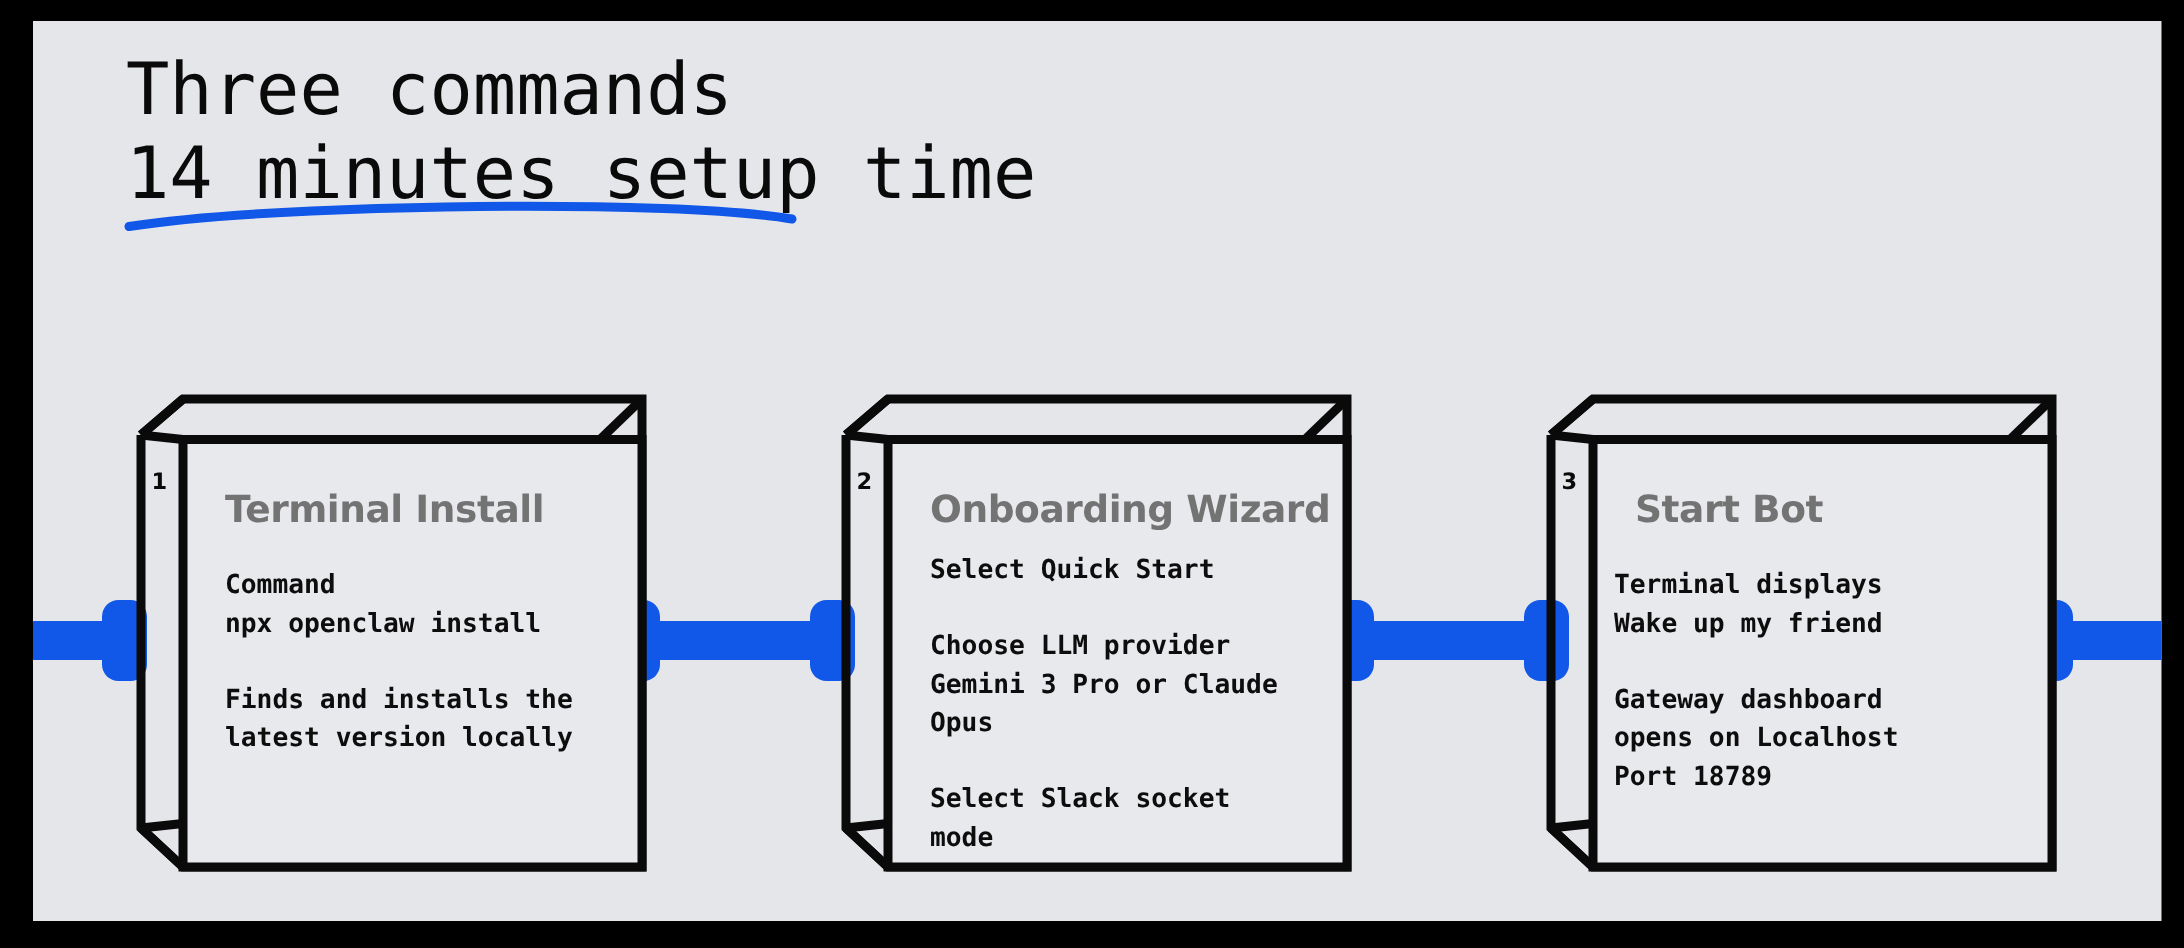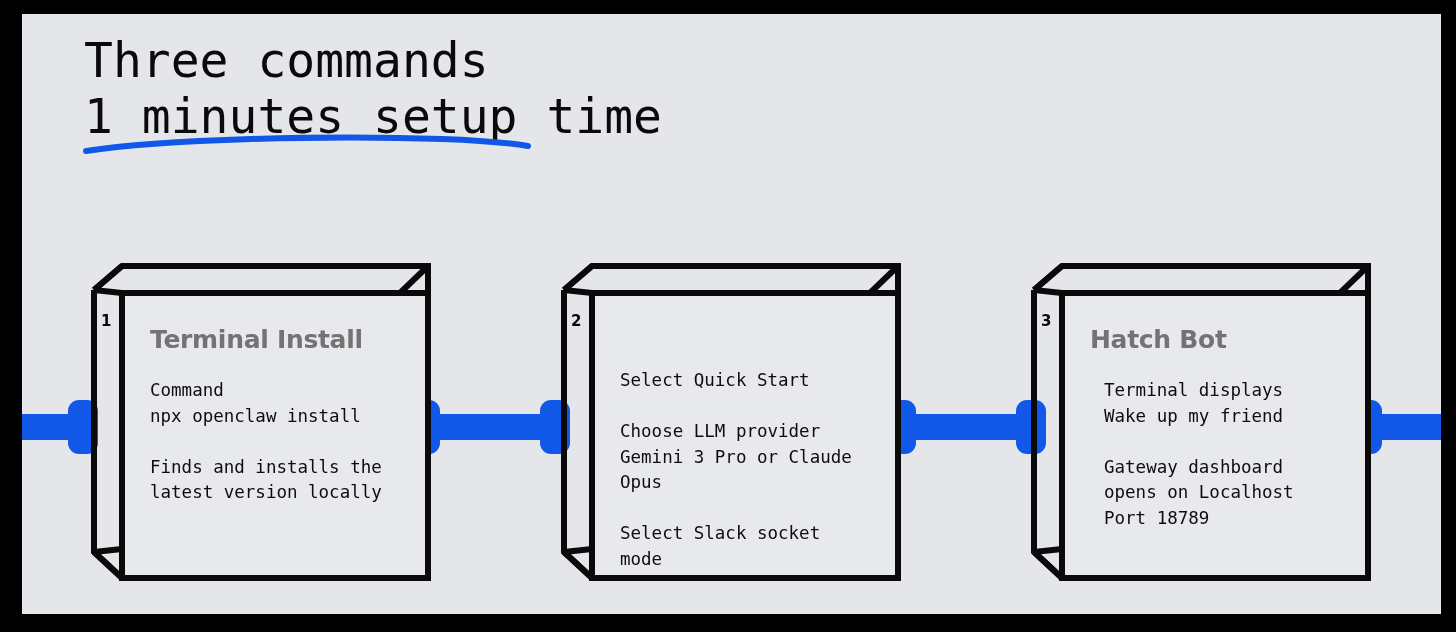--- a/index.html
+++ b/index.html
@@ -82,31 +82,32 @@
     letter-spacing:-0.3px;
     white-space:nowrap;
   }
   .box-body{
     position:absolute;
     font-family:"DejaVu Sans Mono",monospace;
     font-size:17.5px;
     line-height:25.5px;
     color:#0D0D0D;
     white-space:pre-line;
+    font-weight:bold;
   }
 </style>
 </head>
 <body>
 
 <div id="stage">
   <div id="canvas">
 
     <div id="headings">
       <div class="hline l1">Three commands</div>
-      <div class="hline l2">1 minutes setup time</div>
+      <div class="hline l2">14 minutes setup time</div>
     </div>
     <div id="underline-wrap">
       <svg width="450" height="26" viewBox="0 0 450 26" xmlns="http://www.w3.org/2000/svg">
         <path d="M4,21 C80,9 250,5 360,9 C400,10.5 428,13 446,16" fill="none" stroke="#1157E8" stroke-width="6" stroke-linecap="round"></path>
       </svg>
     </div>
 
     <div class="conn" style="left:0px;top:382px;width:80px;height:62px;">
       <div class="bar" style="left:0px;top:18px;width:62px;"></div>
       <div class="knob" style="left:46px;top:4px;"></div>
@@ -159,20 +160,21 @@
         <polyline points="6,30 34,6 340,6 340,290" fill="none" stroke="#0A0A0A" stroke-width="6" stroke-linejoin="miter"></polyline>
         <polyline points="6,30 6,292 34,318 340,318 340,290" fill="none" stroke="#0A0A0A" stroke-width="6" stroke-linejoin="miter"></polyline>
         <line x1="6" y1="30" x2="34" y2="6" stroke="#0A0A0A" stroke-width="6"></line>
         <line x1="6" y1="292" x2="34" y2="318" stroke="#0A0A0A" stroke-width="6"></line>
         <rect x="34" y="33" width="306" height="285" fill="#E8E9ED" stroke="#0A0A0A" stroke-width="6"></rect>
         <line x1="6" y1="30" x2="34" y2="33" stroke="#0A0A0A" stroke-width="6"></line>
         <line x1="6" y1="292" x2="34" y2="289" stroke="#0A0A0A" stroke-width="6"></line>
         <line x1="340" y1="6" x2="312" y2="33" stroke="#0A0A0A" stroke-width="6"></line>
       </svg>
       <div class="box-num" style="left:13px;top:54px;">2</div>
+      <div class="box-title" style="left:62px;top:66px;">Onboarding Wizard</div>
       <div class="box-body" style="left:62px;top:108px;width:268px;">Select Quick Start
 
 Choose LLM provider
 Gemini 3 Pro or Claude
 Opus
 
 Select Slack socket
 mode</div>
     </div>
 
@@ -181,22 +183,22 @@
         <polyline points="6,30 34,6 340,6 340,290" fill="none" stroke="#0A0A0A" stroke-width="6" stroke-linejoin="miter"></polyline>
         <polyline points="6,30 6,292 34,318 340,318 340,290" fill="none" stroke="#0A0A0A" stroke-width="6" stroke-linejoin="miter"></polyline>
         <line x1="6" y1="30" x2="34" y2="6" stroke="#0A0A0A" stroke-width="6"></line>
         <line x1="6" y1="292" x2="34" y2="318" stroke="#0A0A0A" stroke-width="6"></line>
         <rect x="34" y="33" width="306" height="285" fill="#E8E9ED" stroke="#0A0A0A" stroke-width="6"></rect>
         <line x1="6" y1="30" x2="34" y2="33" stroke="#0A0A0A" stroke-width="6"></line>
         <line x1="6" y1="292" x2="34" y2="289" stroke="#0A0A0A" stroke-width="6"></line>
         <line x1="340" y1="6" x2="312" y2="33" stroke="#0A0A0A" stroke-width="6"></line>
       </svg>
       <div class="box-num" style="left:13px;top:54px;">3</div>
-      <div class="box-title" style="left:62px;top:66px;">Hatch Bot</div>
-      <div class="box-body" style="left:76px;top:118px;width:268px;">Terminal displays
+      <div class="box-title" style="left:62px;top:66px;">Start Bot</div>
+      <div class="box-body" style="left:48px;top:118px;width:268px;">Terminal displays
 Wake up my friend
 
 Gateway dashboard
 opens on Localhost
 Port 18789</div>
     </div>
 
   </div>
 </div>
 

